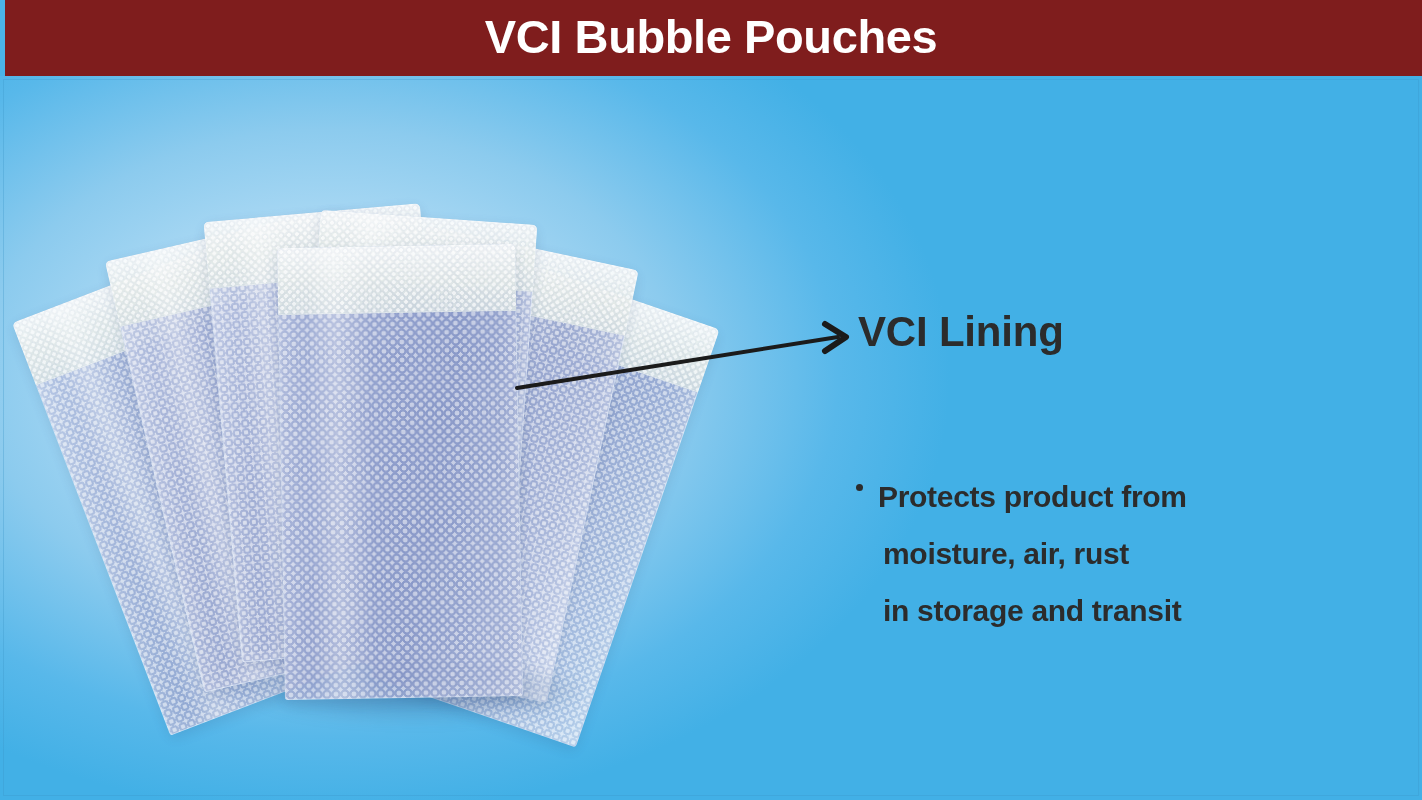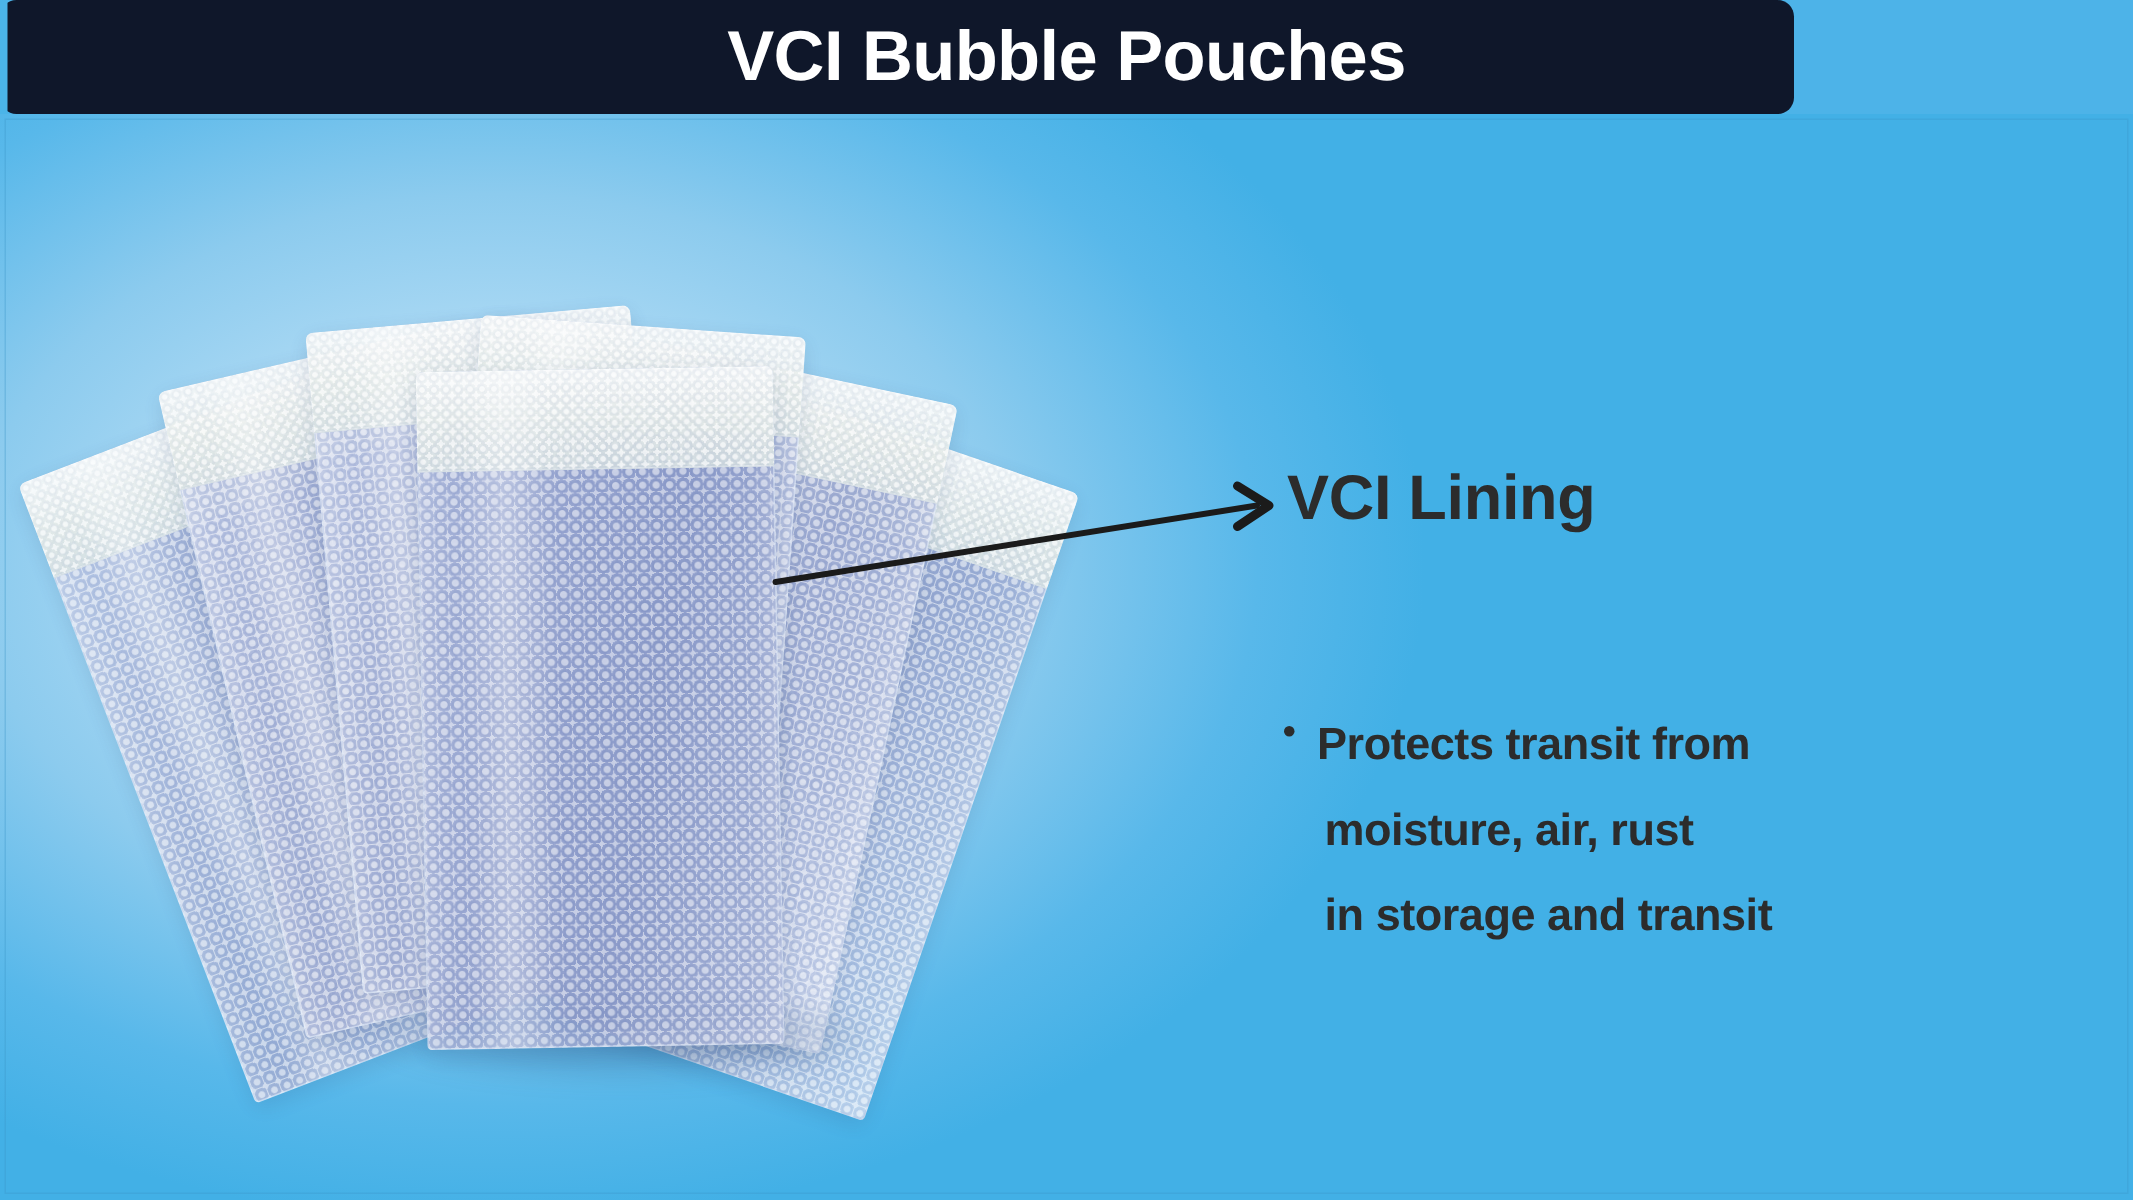--- a/index.html
+++ b/index.html
@@ -16,25 +16,24 @@
     height: 800px;
     overflow: hidden;
     background: #4db3e8;
   }
 
   
   #header-band {
     position: absolute;
     left: 0;
     top: 0;
-    width: 1196px;
+    width: 1422px;
     height: 76px;
-    background: #0f172a;
+    background: #7f1d1d;
     z-index: 5;
-    border-radius: 11px;
   }
   #header-title {
     position: absolute;
     left: 0;
     top: 0;
     width: 1422px;
     height: 76px;
     line-height: 74px;
     text-align: center;
     color: #ffffff;
@@ -265,21 +264,21 @@
     </svg>
 
     <div id="vci-lining-label">VCI Lining</div>
 
     <div id="bullet-list">
 
 
       <div class="bullet-item">
         <span class="bullet-dot"></span>
         <div class="bullet-lines">
-          <div class="bullet-line">Protects transit from</div>
+          <div class="bullet-line">Protects product from</div>
           <div class="bullet-line indented">moisture, air, rust</div>
           <div class="bullet-line indented">in storage and transit</div>
         </div>
       </div>
 
     </div>
 
   </div>
 
   <div id="header-band">

